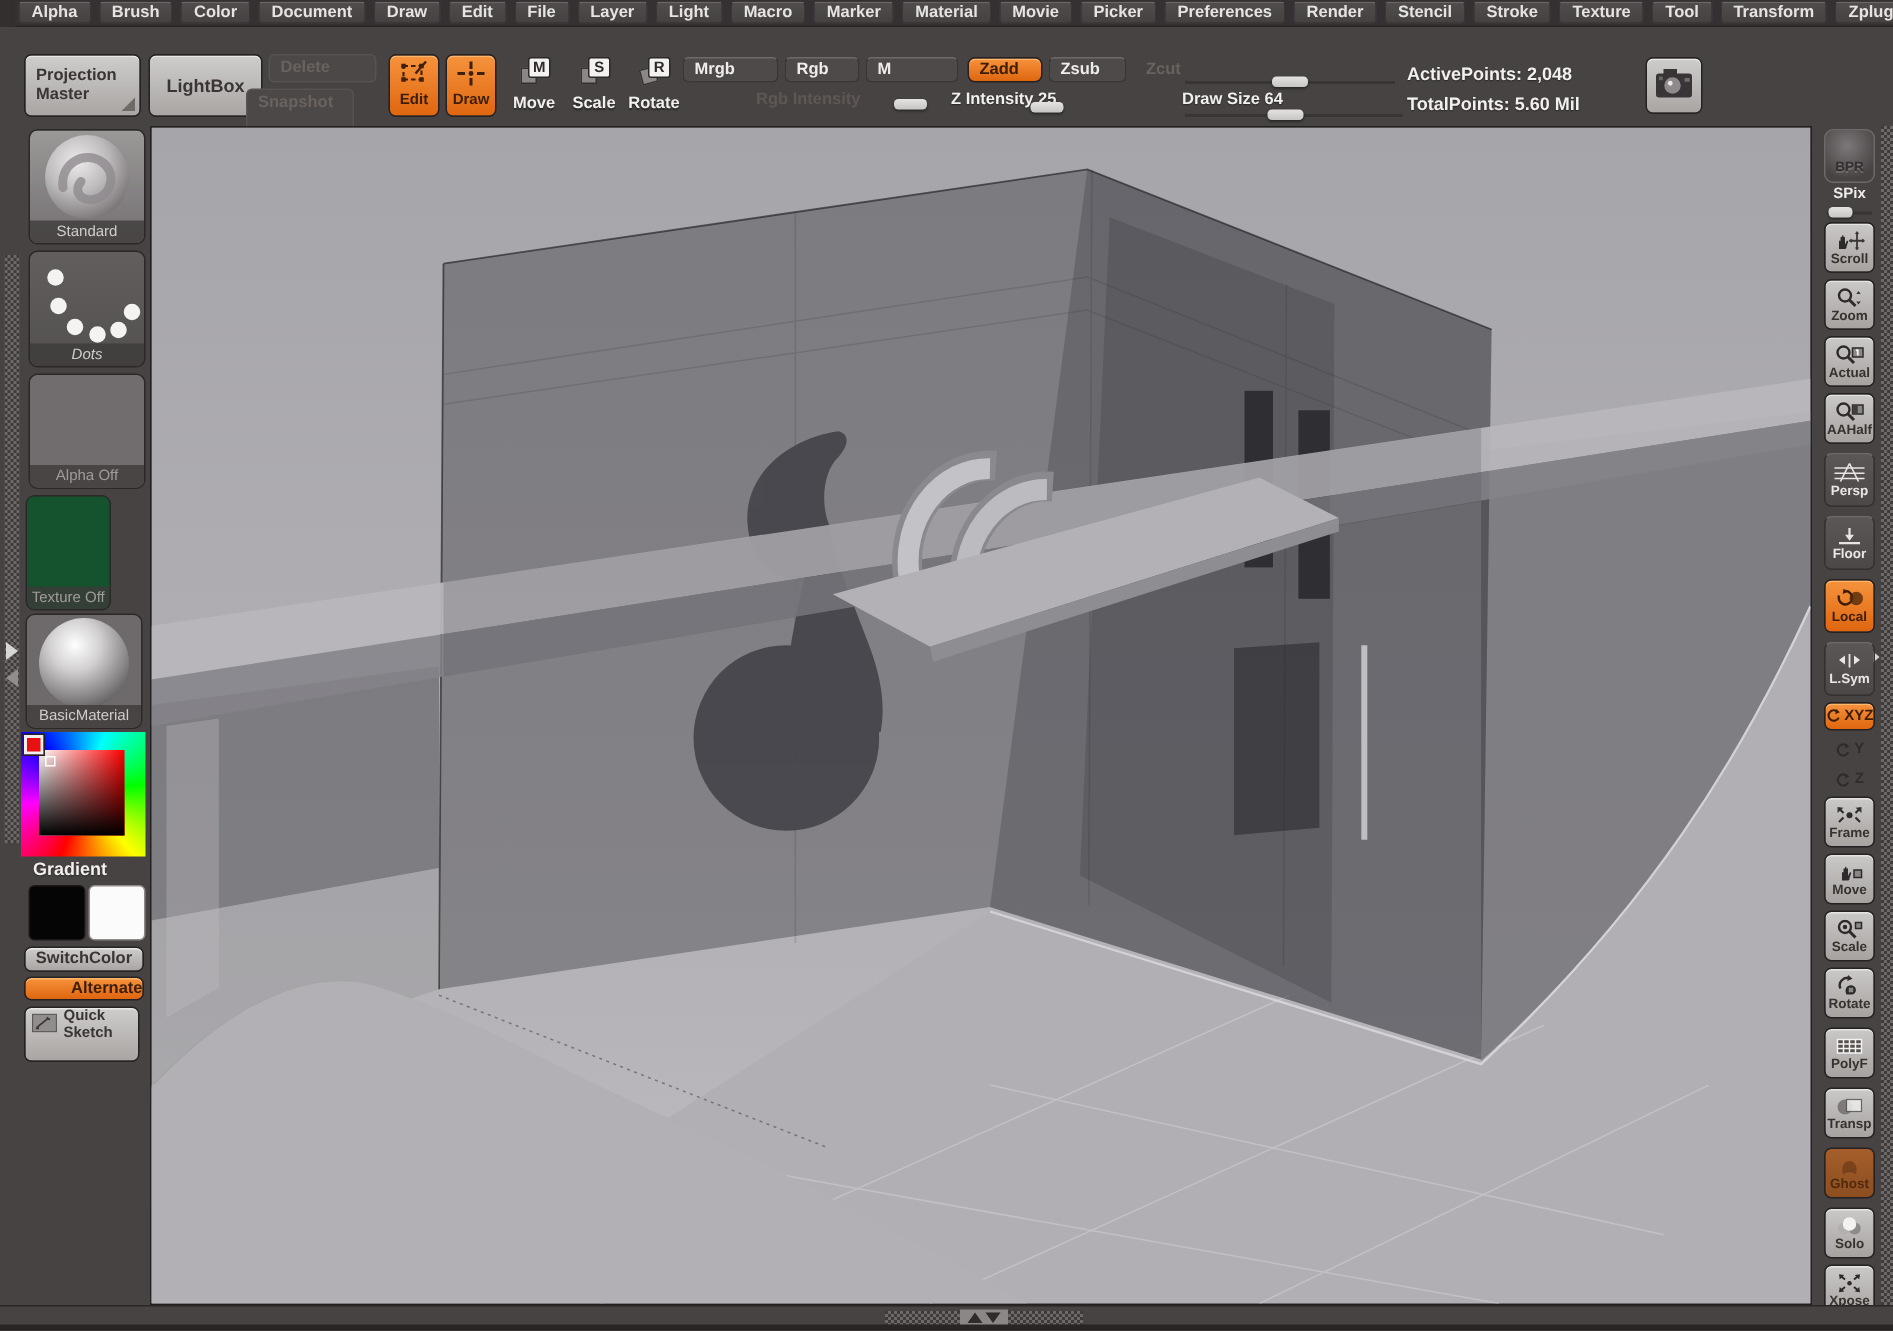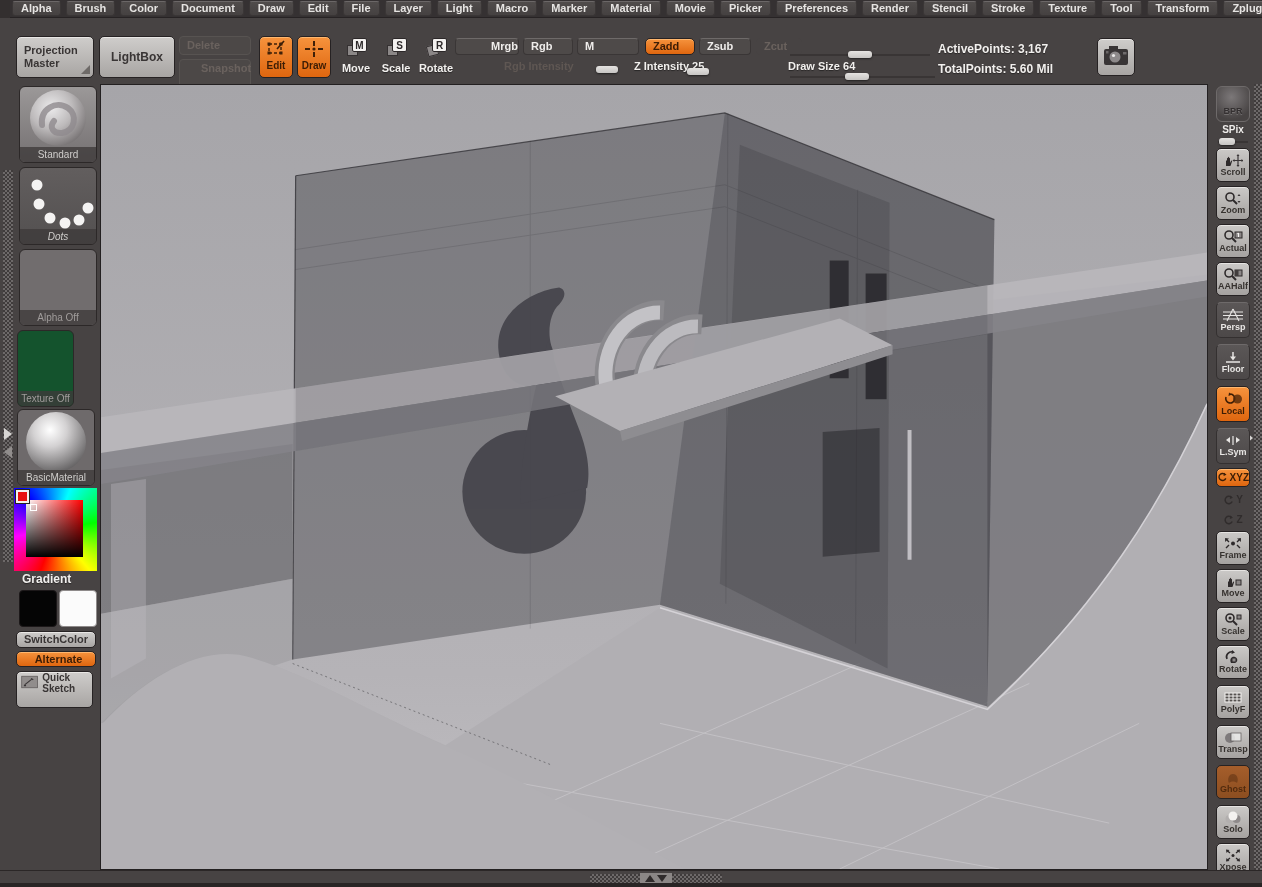--- a/index.html
+++ b/index.html
@@ -93,21 +93,21 @@
 
   <div class="toolbar">
     <div class="abs btn-light" style="left:16px;top:18px;width:78px;height:42px;font-size:11px;line-height:13px;padding-top:7px;text-align:left;padding-left:7px;">
       <span>Projection Master</span>
       <span class="tri" style="right:3px;bottom:3px;border-left:9px solid transparent;border-bottom:9px solid #6e6a68;"></span>
     </div>
     <div class="abs btn-light" style="left:99px;top:18px;width:76px;height:42px;font-size:12px;line-height:40px;">
       <span>LightBox</span>
     </div>
     <div class="abs btn-disabled" style="left:179px;top:18px;width:72px;height:19px;font-size:11px;line-height:17px;padding-left:7px;"><span>Delete</span></div>
-    <div class="abs btn-disabled" style="left:179px;top:41px;width:72px;height:36px;font-size:11px;line-height:17px;padding-left:21px;"><span>Snapshot</span></div>
+    <div class="abs btn-disabled" style="left:164px;top:41px;width:72px;height:36px;font-size:11px;line-height:17px;padding-left:7px;"><span>Snapshot</span></div>
 
     <div class="abs btn-orange" style="left:259px;top:18px;width:34px;height:42px;font-size:10px;">
       <svg width="22" height="18" viewBox="0 0 22 18" style="margin-top:3px">
         <rect x="4" y="4" width="12" height="9" fill="none" stroke="#3f2008" stroke-width="1.4" stroke-dasharray="3,2"></rect>
         <rect x="2.5" y="2.5" width="3" height="3" fill="#3f2008"></rect>
           <rect x="14.5" y="2.5" width="3" height="3" fill="#3f2008"></rect>
         <rect x="2.5" y="11.5" width="3" height="3" fill="#3f2008"></rect>
           <rect x="14.5" y="11.5" width="3" height="3" fill="#3f2008"></rect>
         <path d="M19,1 L12,9" stroke="#3f2008" stroke-width="1.6"></path>
       </svg>
@@ -135,21 +135,21 @@
         <span class="mini-letter" style="position:absolute;right:0;top:0;">S</span></span>
       <div class="tb-label">Scale</div>
     </div>
     <div class="abs" style="left:416px;top:20px;width:40px;height:40px;text-align:center;">
       <span style="position:relative;display:inline-block;width:22px;height:20px;">
         <span class="mini-back" style="transform:rotate(-15deg);"></span>
         <span class="mini-letter" style="position:absolute;right:0;top:0;">R</span></span>
       <div class="tb-label">Rotate</div>
     </div>
 
-    <div class="abs btn-dark" style="left:455px;top:20px;width:64px;height:17px;font-size:11px;line-height:15px;padding-left:7px;text-align:right;"><span>Mrgb</span></div>
+    <div class="abs btn-dark" style="left:455px;top:20px;width:64px;height:17px;font-size:11px;line-height:15px;padding-left:7px;"><span>Mrgb</span></div>
     <div class="abs btn-dark" style="left:523px;top:20px;width:50px;height:17px;font-size:11px;line-height:15px;padding-left:7px;"><span>Rgb</span></div>
     <div class="abs btn-dark" style="left:577px;top:20px;width:62px;height:17px;font-size:11px;line-height:15px;padding-left:7px;"><span>M</span></div>
     <div class="abs btn-orange" style="left:645px;top:20px;width:50px;height:17px;font-size:11px;line-height:15px;text-align:left;padding-left:7px;"><span>Zadd</span></div>
     <div class="abs btn-dark" style="left:699px;top:20px;width:52px;height:17px;font-size:11px;line-height:15px;padding-left:7px;"><span>Zsub</span></div>
     <div class="abs btn-disabled" style="left:756px;top:20px;width:46px;height:17px;font-size:11px;line-height:15px;padding-left:7px;border-color:#474343;background:#474343;"><span>Zcut</span></div>
 
     <span class="abs tb-label dim" style="left:460px;top:42px;">Rgb Intensity</span>
     <span class="abs pill" style="left:596px;top:48px;width:22px;"></span>
     <span class="abs tb-label" style="left:634px;top:42px;">
       <span>Z Intensity</span> <span>25</span></span>
@@ -159,21 +159,21 @@
       <span>Focal Shift</span> <span>0</span></span>
     <span class="abs track" style="left:790px;top:36px;width:140px;"></span>
     <span class="abs pill" style="left:848px;top:33px;width:24px;"></span>
 
     <span class="abs tb-label" style="left:788px;top:42px;">
       <span>Draw Size</span> <span>64</span></span>
     <span class="abs track" style="left:790px;top:58px;width:145px;"></span>
     <span class="abs pill" style="left:845px;top:55px;width:24px;"></span>
 
     <span class="abs tb-label" style="left:938px;top:24px;font-size:12px;">
-      <span>ActivePoints:</span> <span>3,167</span></span>
+      <span>ActivePoints:</span> <span>2,048</span></span>
     <span class="abs tb-label" style="left:938px;top:44px;font-size:12px;">
       <span>TotalPoints:</span> <span>5.60 Mil</span></span>
 
     <div class="abs btn-light" style="left:1097px;top:20px;width:38px;height:38px;">
       <svg width="32" height="30" viewBox="0 0 32 30" style="margin-top:3px">
         <rect x="9" y="4" width="9" height="5" fill="#393536"></rect>
         <rect x="4" y="7" width="24" height="16" rx="2" fill="#393536"></rect>
         <circle cx="15" cy="15" r="5.5" fill="#8e8a8b"></circle>
         <circle cx="13.5" cy="13.5" r="1.6" fill="#e9e7e7"></circle>
         <rect x="23" y="10" width="3.5" height="2.5" fill="#706c6d"></rect>
@@ -245,21 +245,21 @@
       <div class="abs" style="left:12px;top:12px;right:14px;bottom:14px;background:linear-gradient(to bottom,rgba(0,0,0,0),#000),linear-gradient(to right,#fff,#f00);"></div>
       <div class="abs" style="left:16px;top:16px;width:7px;height:7px;border:1.5px solid #fff;"></div>
       <div class="abs" style="left:2px;top:2px;width:13px;height:13px;background:#e81010;border:2px solid #f2f0ee;outline:1px solid #222;"></div>
     </div>
     <div class="abs tb-label" style="left:22px;top:572px;font-size:12px;">Gradient</div>
 
     <div class="abs" style="left:19px;top:590px;width:38px;height:37px;background:#050505;border:1px solid #1c1819;border-radius:4px;"></div>
     <div class="abs" style="left:59px;top:590px;width:38px;height:37px;background:#fbfbfb;border:1px solid #8e8a8a;border-radius:4px;"></div>
 
     <div class="abs btn-light" style="left:16px;top:631px;width:80px;height:17px;font-size:11px;line-height:15px;"><span>SwitchColor</span></div>
-    <div class="abs btn-orange" style="left:16px;top:651px;width:80px;height:16px;font-size:11px;line-height:14px;text-align:center;padding-left:5px;"><span>Alternate</span></div>
+    <div class="abs btn-orange" style="left:16px;top:651px;width:80px;height:16px;font-size:11px;line-height:14px;text-align:right;padding-left:5px;"><span>Alternate</span></div>
 
     <div class="abs btn-light" style="left:16px;top:671px;width:77px;height:37px;display:flex;align-items:flex-start;gap:4px;padding:0 4px;text-align:left;">
       <svg width="24" height="20" viewBox="0 0 24 20">
         <rect x="1" y="2" width="22" height="16" fill="#918d8c" stroke="#5a5656"></rect>
         <path d="M5,14 L15,6 M14,5 L17,7 M4,15 L7,15" stroke="#393536" stroke-width="1.6" fill="none"></path>
       </svg>
       <span style="font-size:10px;line-height:11px;">Quick Sketch</span>
     </div>
   </div>
 

